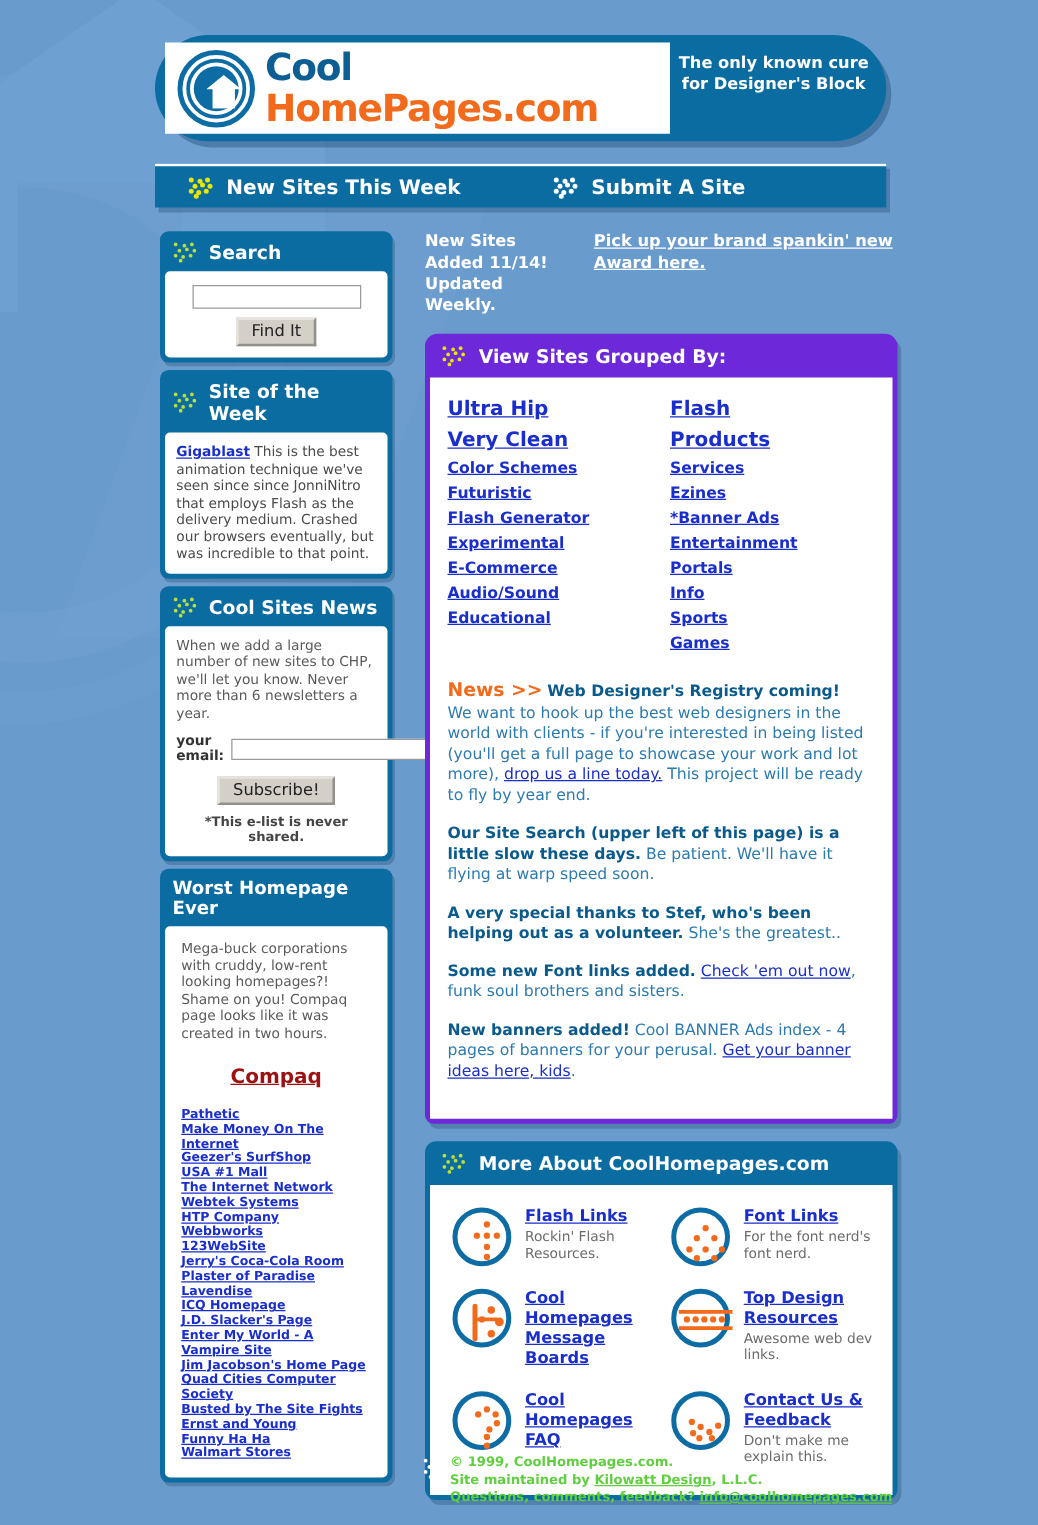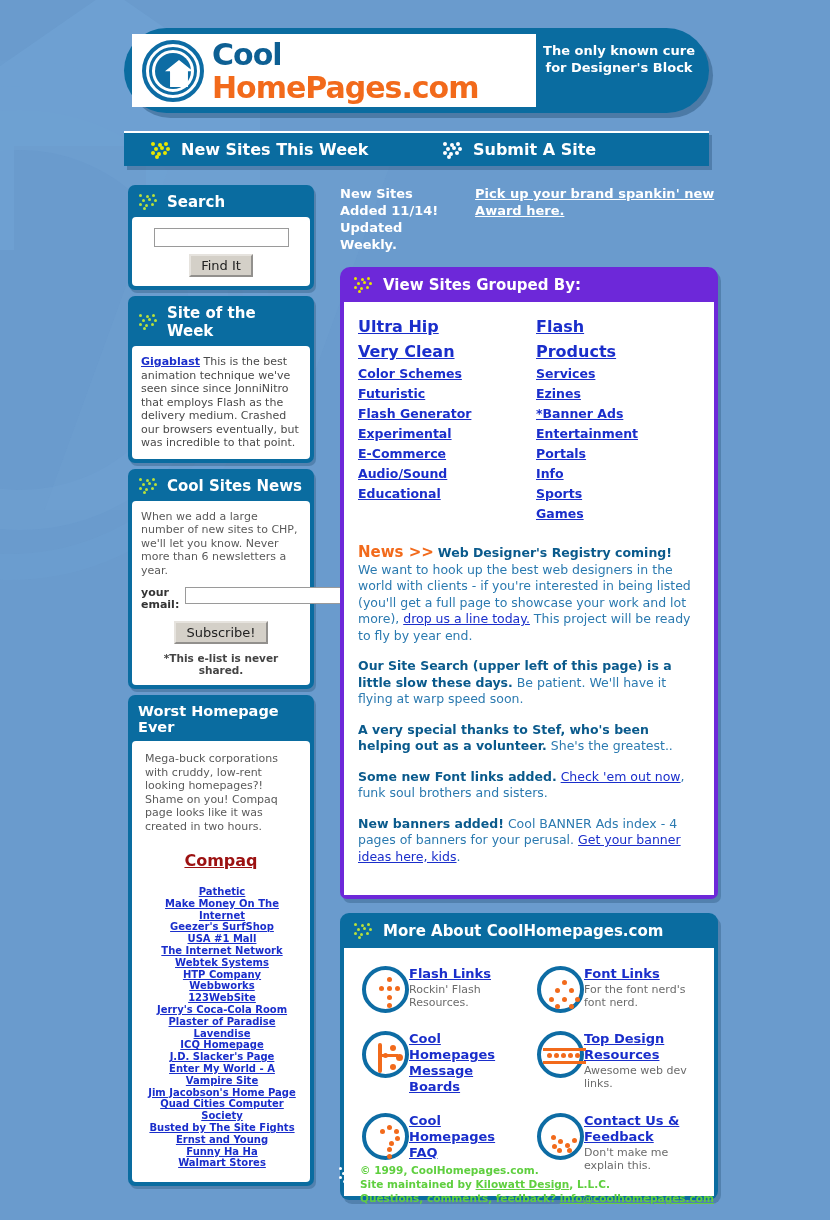--- a/index.html
+++ b/index.html
@@ -100,31 +100,31 @@
   .btn {
     font-family:"DejaVu Sans", sans-serif;
     font-size:13px; color:#222; background:#d4d0c8;
     border:2px outset #e6e3de; padding:2px 10px; cursor:pointer;
   }
 
   .sot-text { font-size:11px; color:#4a4a4a; line-height:13.5px; }
   .sot-text a { color:#1a2ecb; font-weight:bold; }
 
   .news-text { font-size:11px; color:#5a5a5a; line-height:13.5px; }
-  .email-row { display:flex; align-items:flex-start; gap:6px; margin-top:10px; }
+  .email-row { display:flex; align-items:center; gap:6px; margin-top:10px; }
   .email-lab { font-size:11px; font-weight:bold; color:#333; width:38px; line-height:12px; }
   .email-input { flex:1; height:17px; border:1px solid #9a9a9a; background:#fff; }
   .sub-wrap { text-align:center; margin-top:10px; }
   .elist-note { font-size:10.5px; color:#444; text-align:center; margin-top:8px;font-weight:bold; }
 
   .worst-head { color:#fff; font-size:14.5px; font-weight:bold; padding:4px 0 6px 6px; }
   .worst-text { font-size:11px; color:#5a5a5a; line-height:13.5px; padding:2px 4px; }
   .compaq-wrap { text-align:center; margin:16px 0 14px; }
   .compaq-wrap a { color:#9c1111; font-size:16px; font-weight:bold; }
-  .worst-links { padding:2px 2px 4px 4px;text-align:center; }
+  .worst-links { padding:2px 2px 4px 4px; }
   .worst-links a { display:block; color:#1a2ecb; font-size:10px; font-weight:bold; line-height:11.8px; }
 
   a { text-decoration:underline; }
 
   
   .main { position:absolute; left:340px; top:185px; width:378px; }
 
   .topinfo { display:flex; gap:22px; margin-bottom:14px; }
   .topinfo .ti-left { color:#fff; font-size:13px; font-weight:bold; line-height:17px; width:155px; }
   .topinfo .ti-right { font-size:13px; font-weight:bold; line-height:17px; }
@@ -150,21 +150,21 @@
   .news a { color:#1a2ecb; }
 
   .blue-box {
     background:#0a6ca0; border-radius:9px; padding:4px;
     box-shadow:3px 4px 0 rgba(20,60,95,.28);
   }
   .bb-head { display:flex; align-items:center; gap:8px; padding:5px 4px 8px 9px; }
   .bb-head .ptitle { color:#ffffff; font-size:15px; font-weight:bold; }
   .bb-body { background:#ffffff; padding:12px 10px; }
   .about-grid { display:flex; flex-wrap:wrap; }
-  .about-cell { width:50%; display:flex; padding:6px 4px 12px 8px; }
+  .about-cell { width:50%; display:flex; gap:11px; padding:6px 4px 12px 8px; }
   .about-txt a { color:#1a2ecb; font-size:13px; font-weight:bold; line-height:16px; display:block; }
   .about-txt .desc { color:#6b6b6b; font-size:11px; line-height:13px; margin-top:1px; }
 
   .icon-circle {
     position:relative; width:47px; height:47px; flex:0 0 47px;
     border:4px solid #0d6ca4; border-radius:50%; background:#fff;
   }
   .icon-circle i { position:absolute; background:#f26a1b; border-radius:50%; display:block; }
   .icon-circle .bar { border-radius:0; height:3px; }
 

